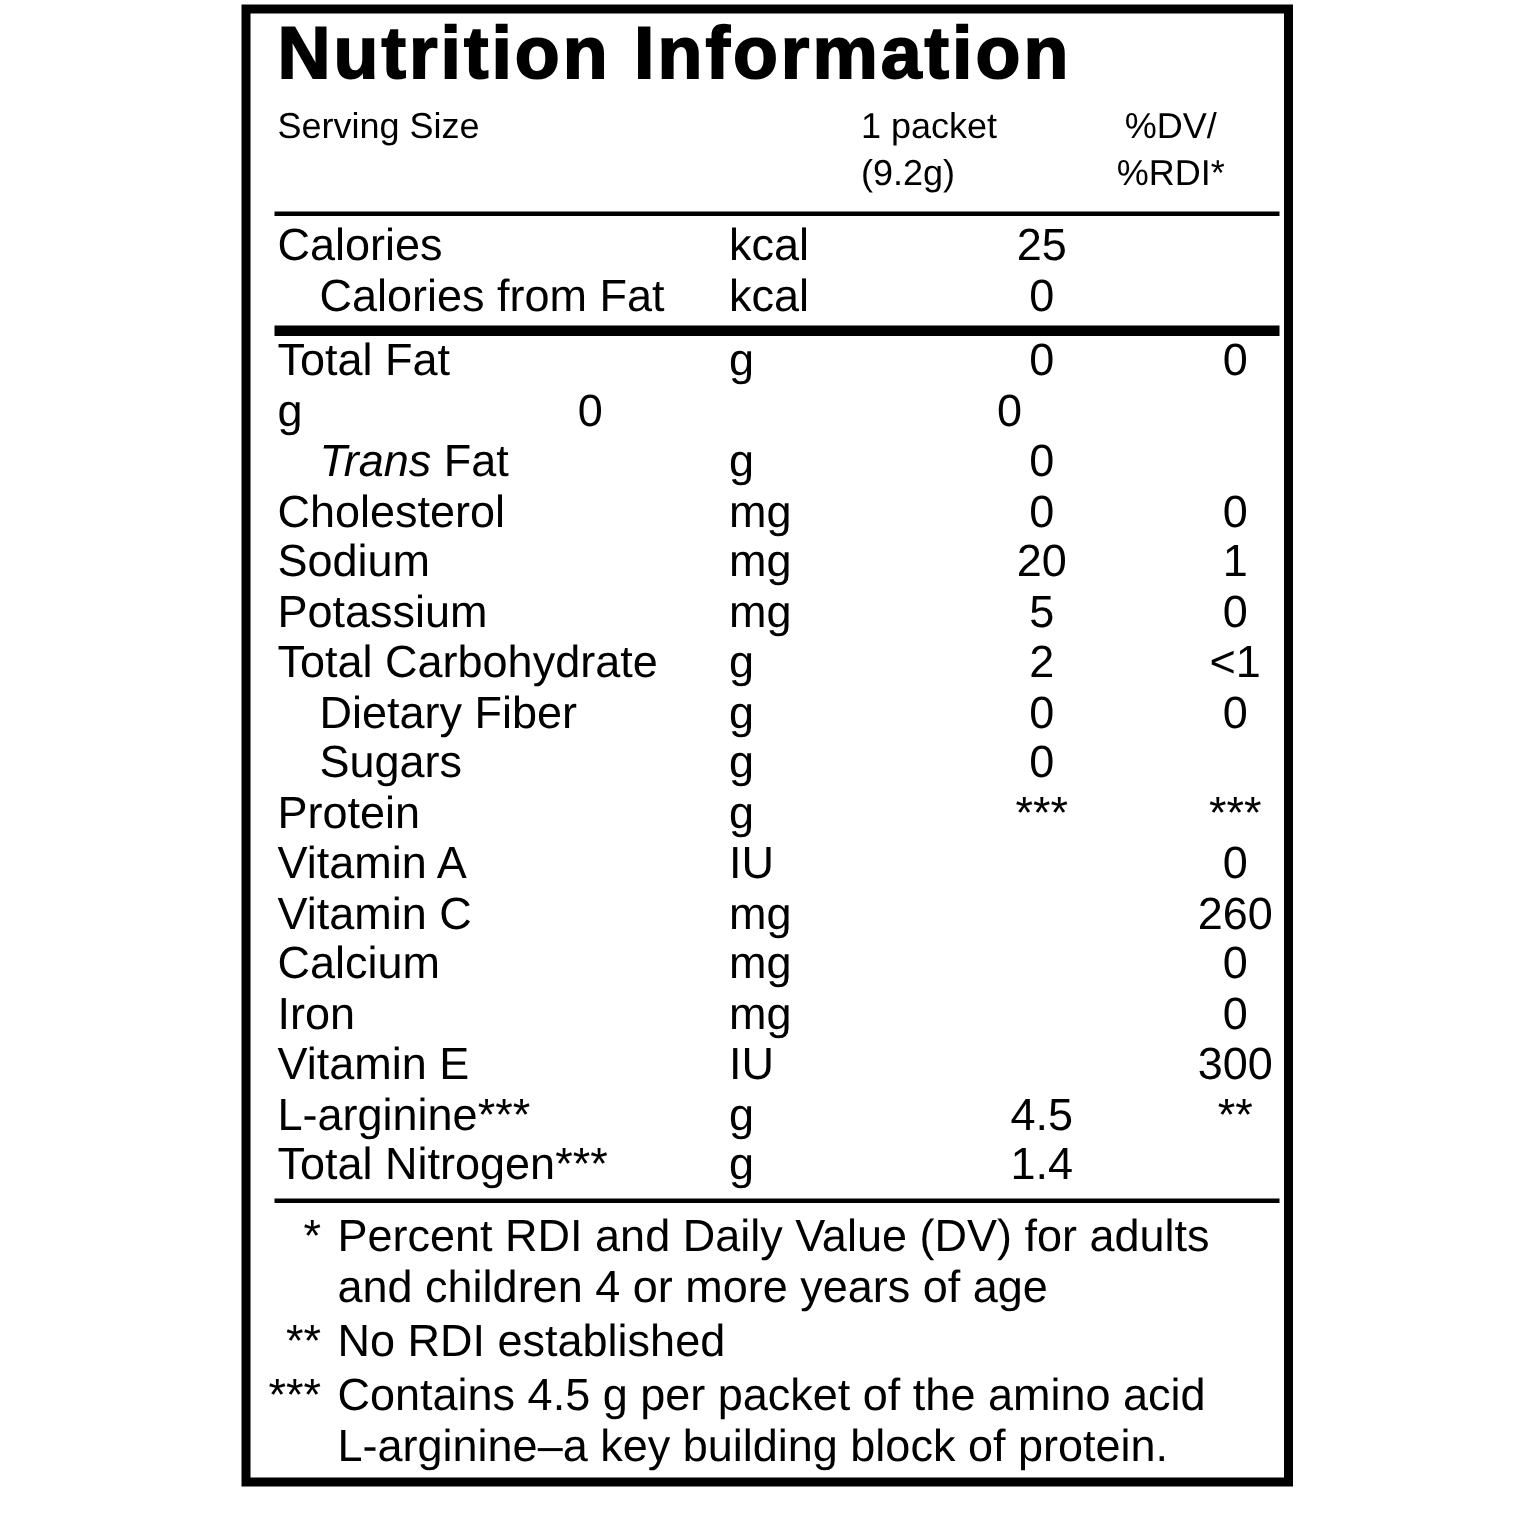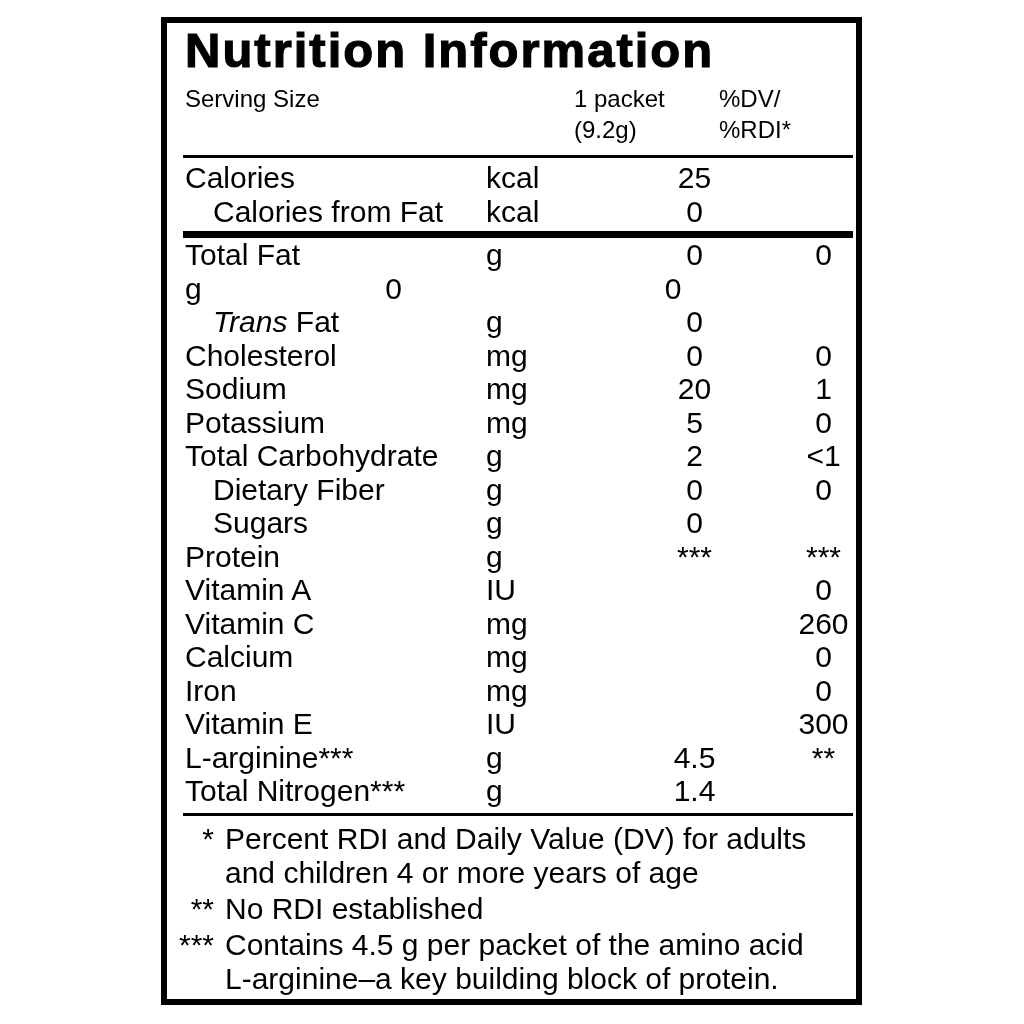--- a/index.html
+++ b/index.html
@@ -16,21 +16,21 @@
   .canvas {
     position: relative;
     width: 1024px;
     height: 1024px;
     background: #ffffff;
     overflow: hidden;
   }
   .label-box {
     position: absolute;
     left: 161px;
-    top: 17px;
+    top: 3px;
     width: 701px;
     height: 988px;
     box-sizing: border-box;
     border: 6px solid #000000;
     background: #ffffff;
     overflow: hidden;
   }
   .title {
     margin: 4px 0 0 18px;
     font-size: 49px;
@@ -43,21 +43,21 @@
   .serving {
     display: flex;
     margin-top: 10px;
     padding-left: 18px;
     font-size: 24px;
     line-height: 31px;
   }
   .sv-name  { width: 277px; flex: none; }
   .sv-unit  { width: 112px; flex: none; }
   .sv-amt   { width: 145px; flex: none; text-align: left; }
-  .sv-dv    { flex: 1; text-align: left; padding-right: 14px; }
+  .sv-dv    { flex: 1; text-align: center; padding-right: 14px; }
   .rule {
     height: 3px;
     background: #000000;
     margin: 0 3px 0 16px;
   }
   .rule.thick { height: 7px; }
   .rule.r-top    { margin-top: 10px; }
   .rule.r-mid    { margin-top: 3px; }
   .rule.r-bottom { margin-top: 5px; }
   .rows-cal { margin-top: 3px; }

